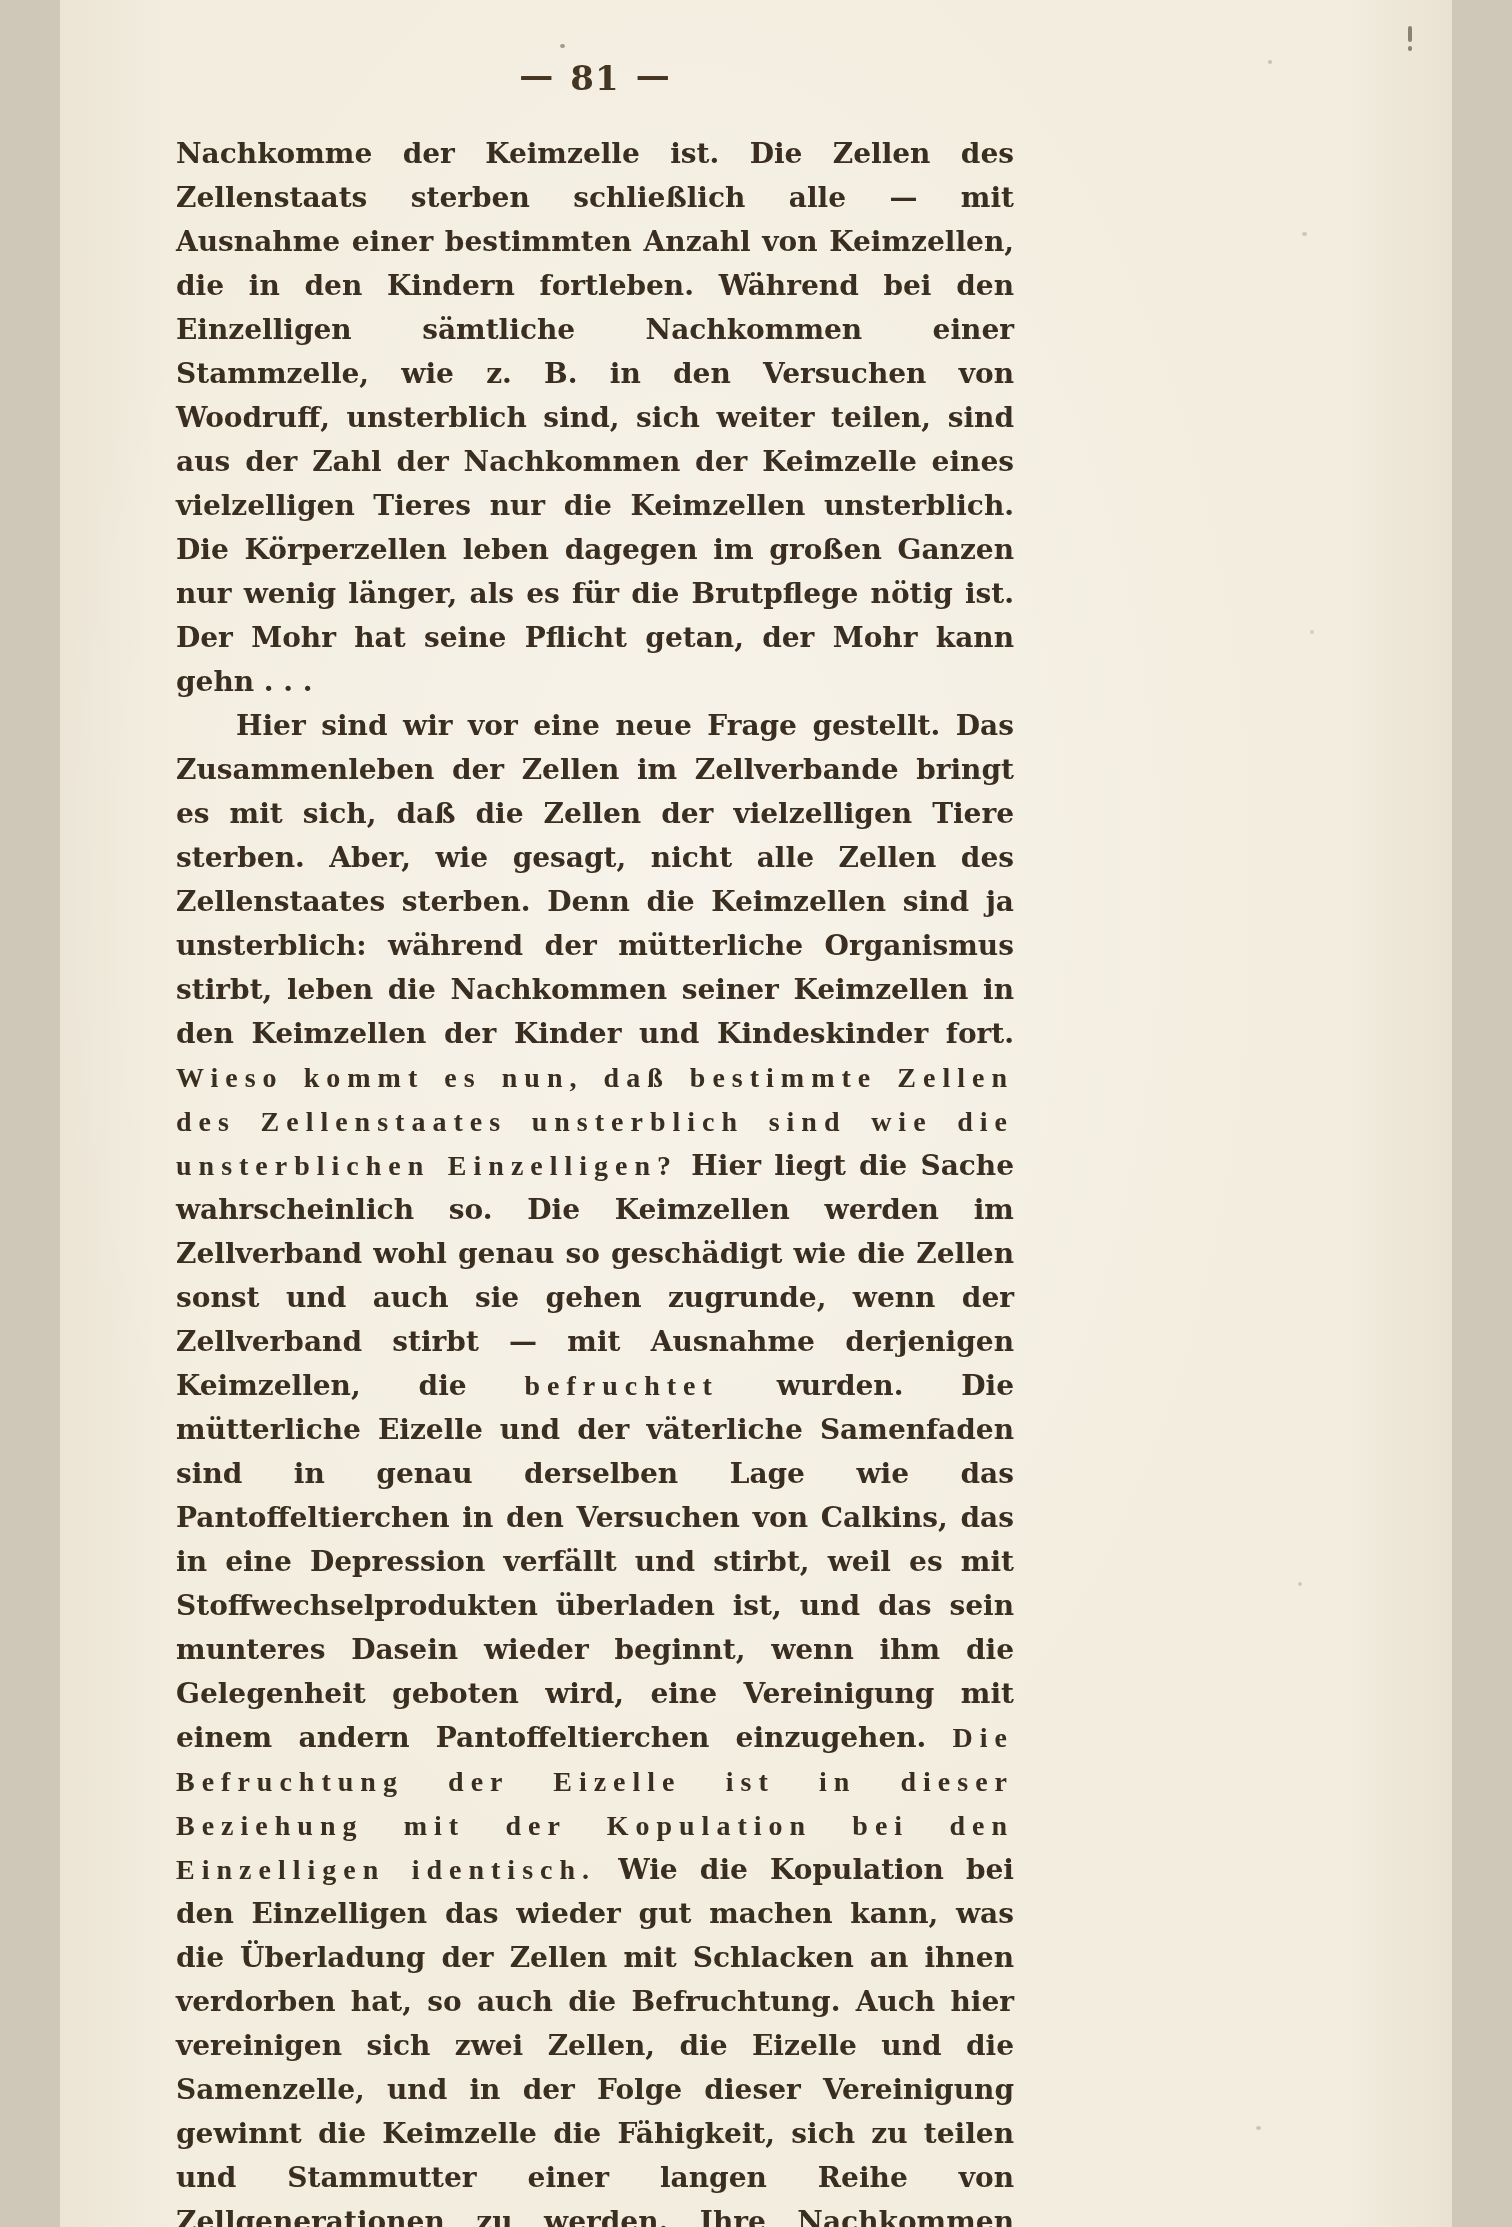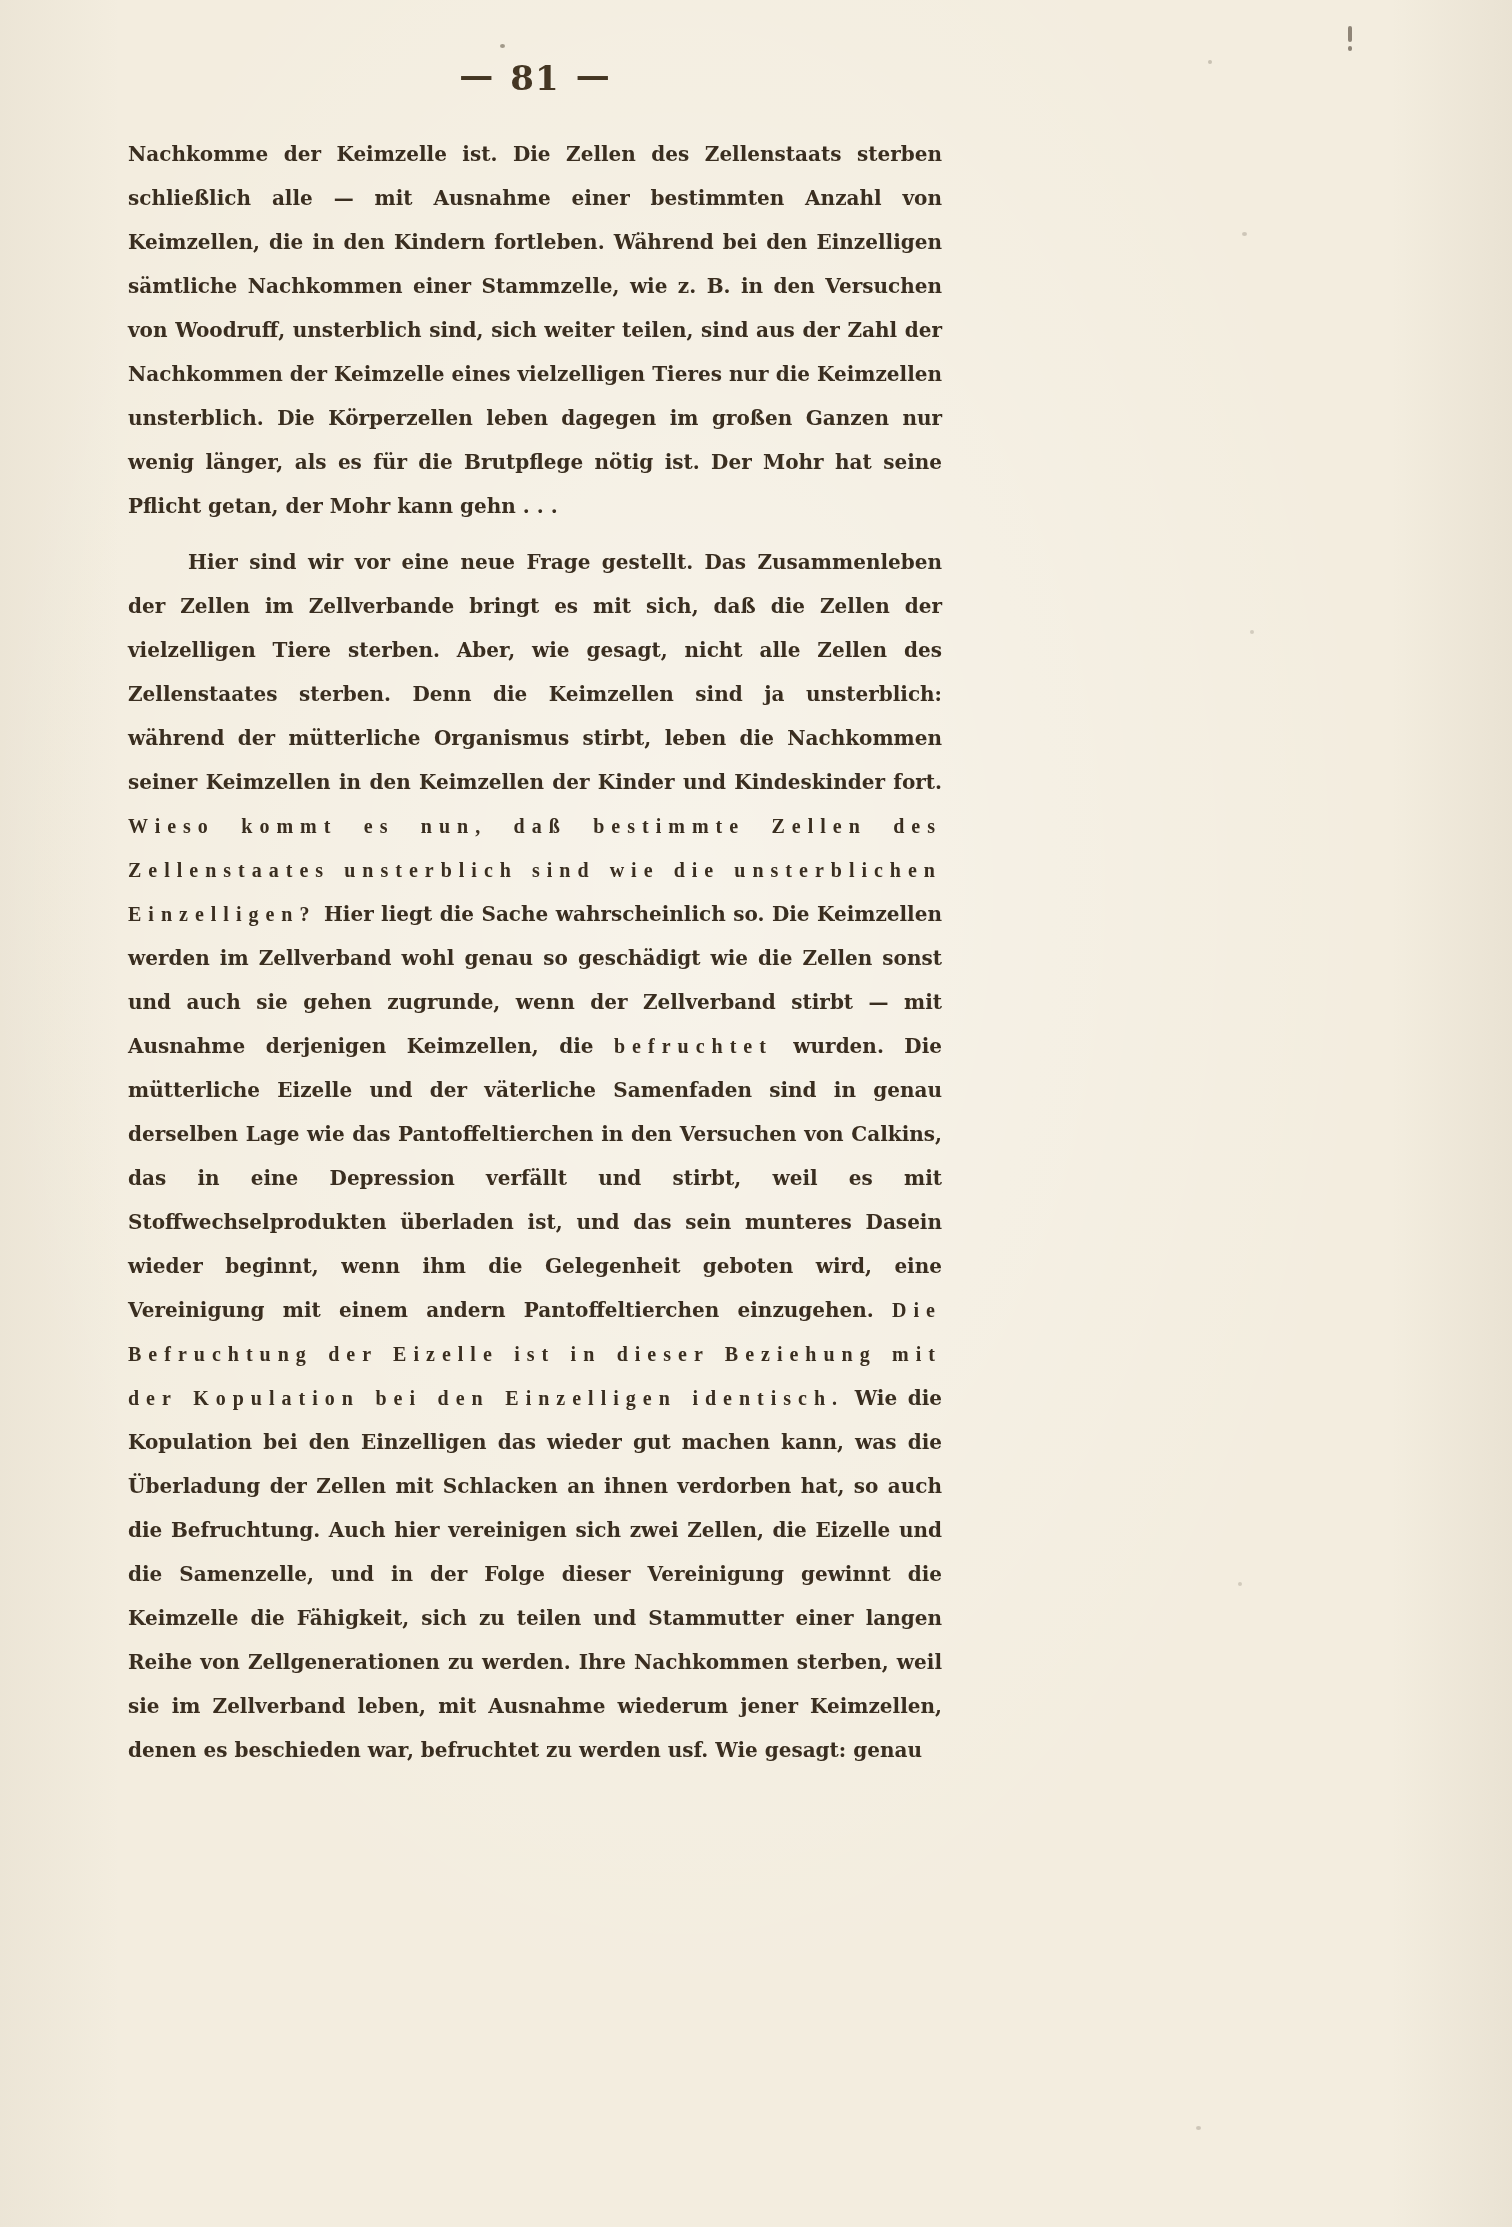--- a/index.html
+++ b/index.html
@@ -1,20 +1,20 @@
 <!DOCTYPE html>
 <html><head>
 <meta charset="utf-8">
 <style>
   html, body { margin: 0; padding: 0; }
   body { background: #cfc8b8; }
 
   .page {
     position: relative;
-    width: 1512px;
+    width: 1392px;
     height: 2227px;
     margin: 0 auto;
     background: #f3eddf;
     background-image:
       radial-gradient(ellipse at 45% 40%, rgba(255,255,255,0.35), rgba(0,0,0,0) 60%),
       linear-gradient(90deg, rgba(120,100,70,0.06), rgba(0,0,0,0) 8%, rgba(0,0,0,0) 92%, rgba(120,100,70,0.08));
     overflow: hidden;
     font-family: "DejaVu Serif", "Liberation Serif", serif;
     color: #3a2e20;
   }
@@ -34,22 +34,22 @@
     margin-bottom: 34px;
     letter-spacing: 1px;
   }
   .page-header .dash {
     padding: 0 16px;
     position: relative;
     top: -3px;
   }
 
   p.para {
-    margin: 12px;
-    font-size: 20px;
+    margin: 0;
+    font-size: 28px;
     line-height: 44px;
     font-weight: bold;
     text-align: justify;
     color: #3a2e20;
     text-rendering: optimizeLegibility;
   }
   p.para.indent { text-indent: 60px; }
 
   .spaced { letter-spacing: 7px; font-family: Liberation Serif, serif; }
 

